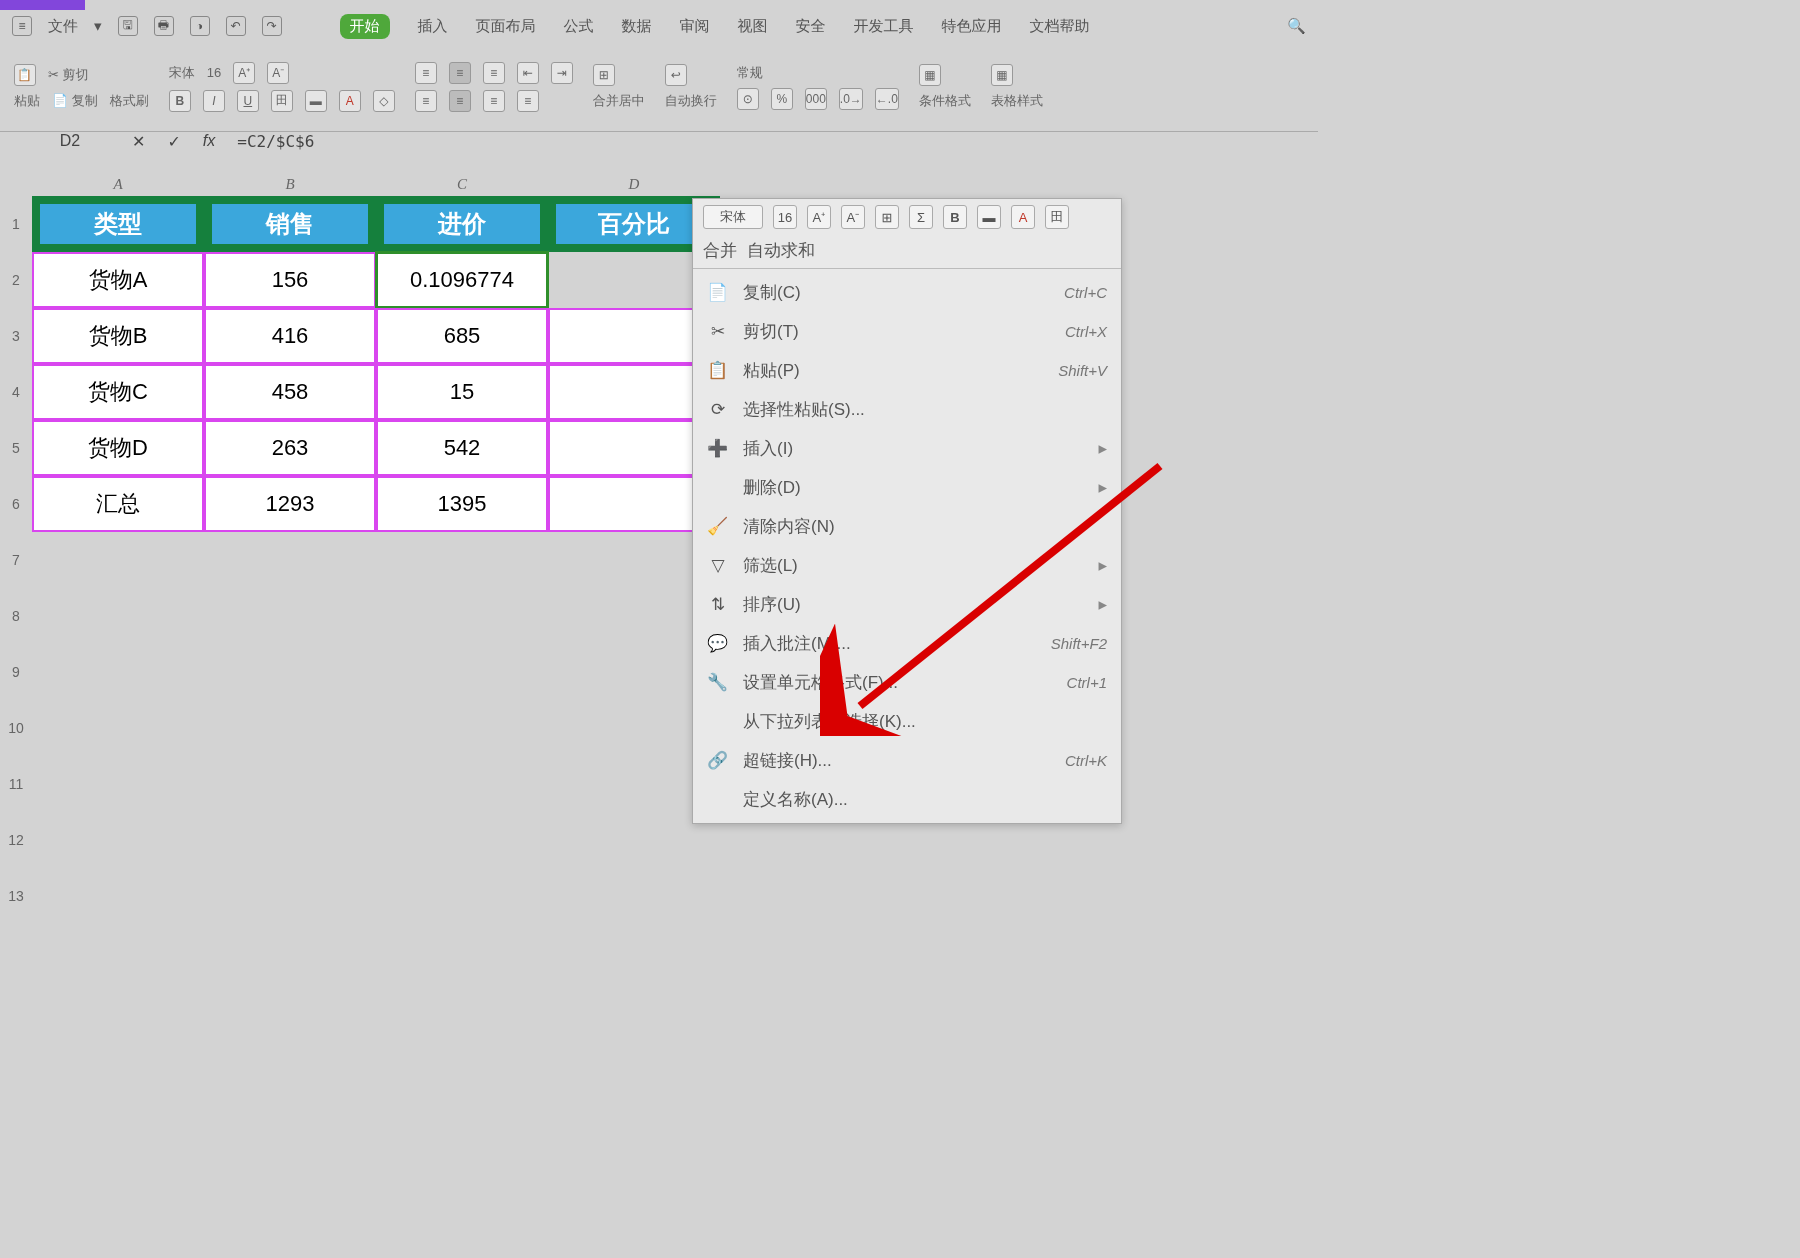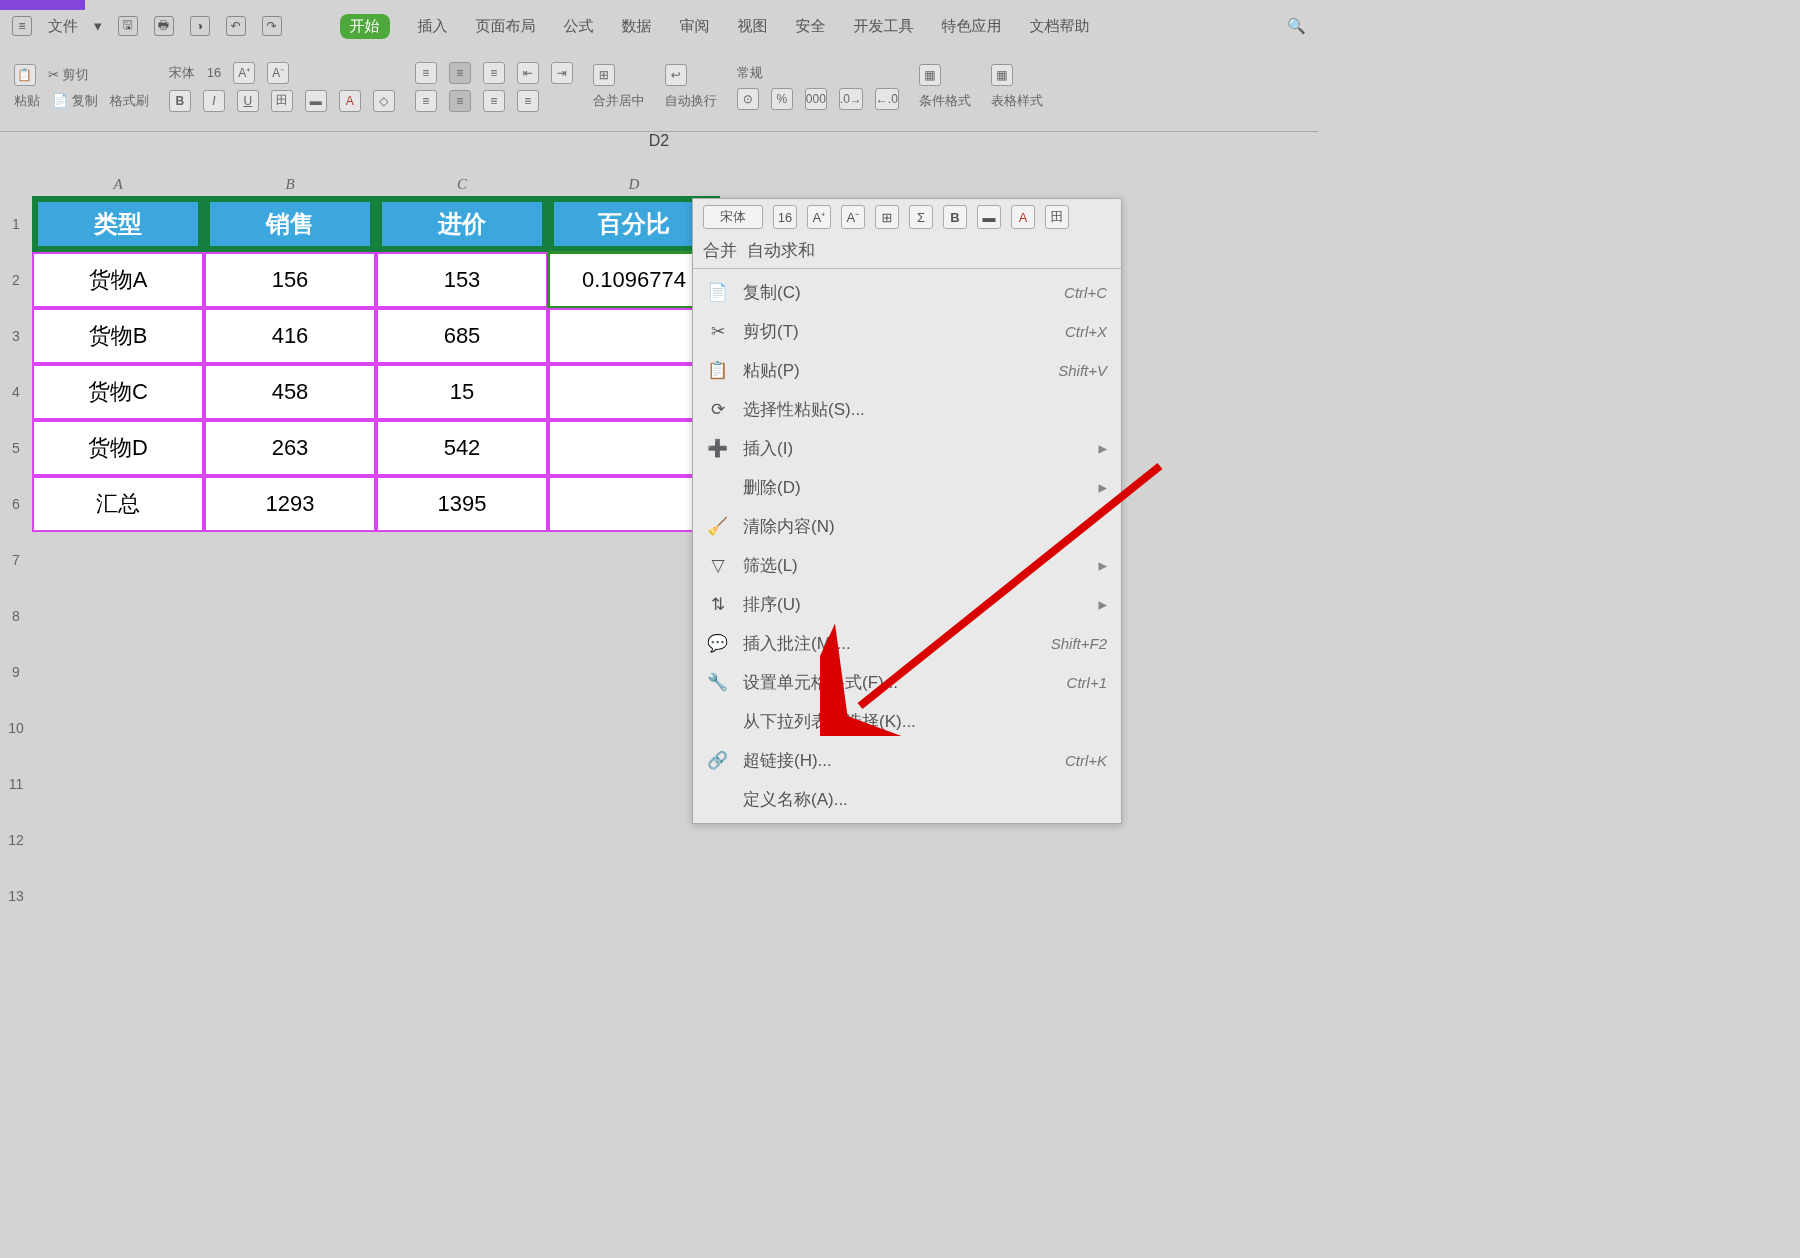--- a/index.html
+++ b/index.html
@@ -12,35 +12,35 @@
     .menu-item { white-space:nowrap; }
     .menu-item.active { background:#4fa83b; color:#fff; padding:3px 10px; border-radius:8px; }
     .menu-right { margin-left:auto; display:flex; gap:14px; }
 
     .ribbon { height:90px; background:#d3d3d3; display:flex; align-items:center; padding:4px 14px; gap:20px; color:#666; font-size:13px; border-bottom:1px solid #aaa;}
     .rib-grp { display:flex; flex-direction:column; gap:6px; }
     .rib-row { display:flex; align-items:center; gap:12px; }
     .fake-btn { min-width:22px; height:22px; border:1px solid #999; border-radius:3px; display:inline-flex; align-items:center; justify-content:center; background:#e5e5e5; font-size:12px;}
     .bold{font-weight:bold;} .ital{font-style:italic;} .under{text-decoration:underline;}
 
-    .fx-row { height:40px; display:flex; align-items:center; gap:30px; padding:0 30px; font-size:16px; color:#444;flex-direction:column; }
+    .fx-row { height:40px; display:flex; align-items:flex-start; gap:22px; padding:0 30px; font-size:16px; color:#444; }
     .namebox { width:80px; text-align:center; }
     .fx-lbl { font-style:italic; }
     .fx-val { font-family:Consolas,monospace; }
 
     .sheet-area { position:relative; background:#d3d3d3; }
     .col-hdr-row { display:flex; height:24px; margin-left:32px;}
     .row-hdr { width:32px; text-align:center; font-size:14px; color:#666; display:flex; align-items:center; justify-content:center; height:56px;}
     .col-hdr { text-align:center; font-size:15px; color:#666; display:flex; align-items:center; justify-content:center; font-style:italic; font-family:serif;}
     .cA{width:172px;} .cB{width:172px;} .cC{width:172px;} .cD{width:172px;}
 
     .grid { position:relative; }
     .grow { display:flex; }
     .cell { height:56px; display:flex; align-items:center; justify-content:center; font-size:22px; background:#fff; border:2px solid #d946ef;}
-    .hdr-cell { background:#3ba7dc; color:#fff; font-weight:bold; font-size:24px; border:6px solid #15803d;}
+    .hdr-cell { background:#3ba7dc; color:#fff; font-weight:bold; font-size:24px; border:8px solid #15803d;}
     .cell.cD.hdr-cell { background:#3ba7dc; }
     .sel { outline:3px solid #2f8f2b; outline-offset:-2px;text-align:right; }
     .row-empty .cell{ background:transparent; border:none; height:56px;}
 
     
     .ctx { position:absolute; left:692px; top:198px; width:430px; background:#e9e9e9; border:1px solid #aaa; box-shadow:0 2px 8px rgba(0,0,0,.2); font-size:17px; color:#555;}
     .ctx-top { padding:6px 10px; display:flex; flex-wrap:wrap; gap:10px; border-bottom:1px solid #bbb; align-items:center;}
     .ctx-top .tbtn { min-width:24px; height:24px; border:1px solid #aaa; border-radius:3px; display:inline-flex; align-items:center; justify-content:center; background:#f3f3f3; font-size:13px; }
     .ctx-list { padding:4px 0; }
     .ctx-item { display:flex; align-items:center; padding:8px 14px; gap:14px; }
@@ -197,21 +197,20 @@
       <div class="cell hdr-cell cA">类型</div>
       <div class="cell hdr-cell cC">销售</div>
       <div class="cell hdr-cell cB">进价</div>
       <div class="cell hdr-cell cD">百分比</div>
     </div>
 
     <div class="grow">
       <div class="row-hdr">2</div>
       <div class="cell cA">货物A</div>
       <div class="cell cB">156</div>
-      <div class="cell cC">153</div>
       <div class="cell cD sel">0.1096774</div>
     </div>
 
     <div class="grow">
       <div class="row-hdr">3</div>
       <div class="cell cA">货物B</div>
       <div class="cell cB">416</div>
       <div class="cell cC">685</div>
       <div class="cell cD"></div>
     </div>

